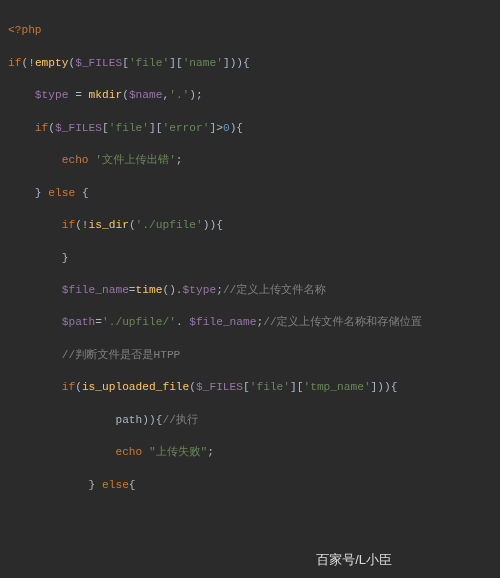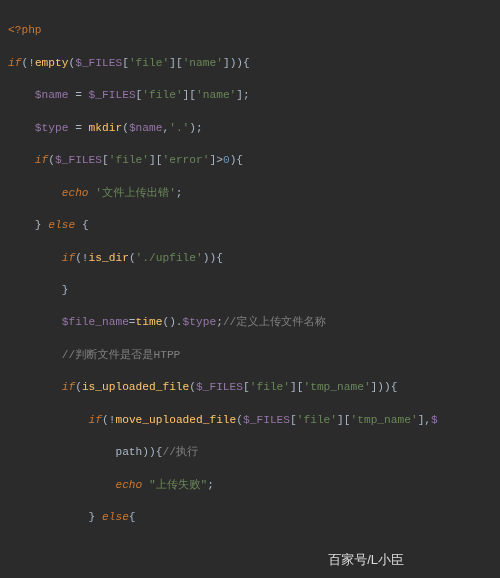--- a/index.html
+++ b/index.html
@@ -16,57 +16,56 @@
   }
   .editor {
     box-sizing: border-box;
     width: 408px;
     height: 578px;
     padding: 6px 8px 6px 8px;
     position: relative;
     white-space: pre;
   }
   .line { display: block; white-space: pre; }
-  .t-kw   { color: #cc7832; font-style: italic; }          
+  .t-kw   { color: #cc7832; }          
   .t-fn   { color: #ffc66d; font-family: Liberation Mono, monospace; }          
   .t-var  { color: #9876aa; }          
   .t-str  { color: #6a8759; }          
   .t-str2 { color: #6a8759; }          
   .t-num  { color: #6897bb; }          
   .t-op   { color: #a9b7c6; }          
   .t-cmt  { color: #808080; }          
   .t-php  { color: #cc7832; }
   .watermark {
     position: absolute;
-    right: 4px;
+    right: 16px;
     bottom: 8px;
     color: #eeeeee;
     opacity: 0.9;
     font-size: 13px;
     font-family: "Microsoft YaHei", sans-serif;
     pointer-events: none;
   }
 </style>
 </head>
 <body>
 
 <div class="editor">
 <span class="line"><span class="t-php">&lt;?php</span></span>
 <span class="line"><span class="t-kw">if</span><span class="t-op">(!</span><span class="t-fn">empty</span><span class="t-op">(</span><span class="t-var">$_FILES</span><span class="t-op">[</span><span class="t-str">'file'</span><span class="t-op">][</span><span class="t-str">'name'</span><span class="t-op">])){</span></span>
-<span class="line"><span>    </span><span class="t-var">$name</span><span class="t-op"> = </span><span class="t-var">$_FILES</span><span class="t-op">[</span><span class="t-str">'file'</span><span class="t-op">][</span><span class="t-str">'name'</span><span class="t-op">];</span></span>
 <span class="line"><span>    </span><span class="t-var">$type</span><span class="t-op"> = </span><span class="t-fn">mkdir</span><span class="t-op">(</span><span class="t-var">$name</span><span class="t-op">,</span><span class="t-str">'.'</span><span class="t-op">);</span></span>
 <span class="line"><span>    </span><span class="t-kw">if</span><span class="t-op">(</span><span class="t-var">$_FILES</span><span class="t-op">[</span><span class="t-str">'file'</span><span class="t-op">][</span><span class="t-str">'error'</span><span class="t-op">]&gt;</span><span class="t-num">0</span><span class="t-op">){</span></span>
 <span class="line"><span>        </span><span class="t-kw">echo </span><span class="t-str">'文件上传出错'</span><span class="t-op">;</span></span>
 <span class="line"><span class="t-op">    } </span><span class="t-kw">else </span><span class="t-op">{</span></span>
 <span class="line"><span>        </span><span class="t-kw">if</span><span class="t-op">(!</span><span class="t-fn">is_dir</span><span class="t-op">(</span><span class="t-str">'./upfile'</span><span class="t-op">)){</span></span>
 <span class="line"><span class="t-op">        }</span></span>
 <span class="line"><span>        </span><span class="t-var">$file_name</span><span class="t-op">=</span><span class="t-fn">time</span><span class="t-op">().</span><span class="t-var">$type</span><span class="t-op">;</span><span class="t-cmt">//定义上传文件名称</span></span>
+<span class="line"><span>        </span><span class="t-var">$path</span><span class="t-op">=</span><span class="t-str">'./upfile/'</span><span class="t-op">. </span><span class="t-var">$file_name</span><span class="t-op">;</span><span class="t-cmt">//定义上传文件名称和存储位置</span></span>
 <span class="line"><span>        </span><span class="t-cmt">//判断文件是否是HTPP</span></span>
 <span class="line"><span>        </span><span class="t-kw">if</span><span class="t-op">(</span><span class="t-fn">is_uploaded_file</span><span class="t-op">(</span><span class="t-var">$_FILES</span><span class="t-op">[</span><span class="t-str">'file'</span><span class="t-op">][</span><span class="t-str">'tmp_name'</span><span class="t-op">])){</span></span>
-<span class="line"><span>            </span><span class="t-kw">if</span><span class="t-op">(!</span><span class="t-fn">move_uploaded_file</span><span class="t-op">(</span><span class="t-var">$_FILES</span><span class="t-op">[</span><span class="t-str">'file'</span><span class="t-op">][</span><span class="t-str">'tmp_name'</span><span class="t-op">],</span><span class="t-var">$</span></span>
 <span class="line"><span>                </span><span class="t-op">path)){</span><span class="t-cmt">//执行</span></span>
 <span class="line"><span>                </span><span class="t-kw">echo </span><span class="t-str2">"上传失败"</span><span class="t-op">;</span></span>
 <span class="line"><span class="t-op">            } </span><span class="t-kw">else</span><span class="t-op">{</span></span>
 
 
 
 
 
 
 

